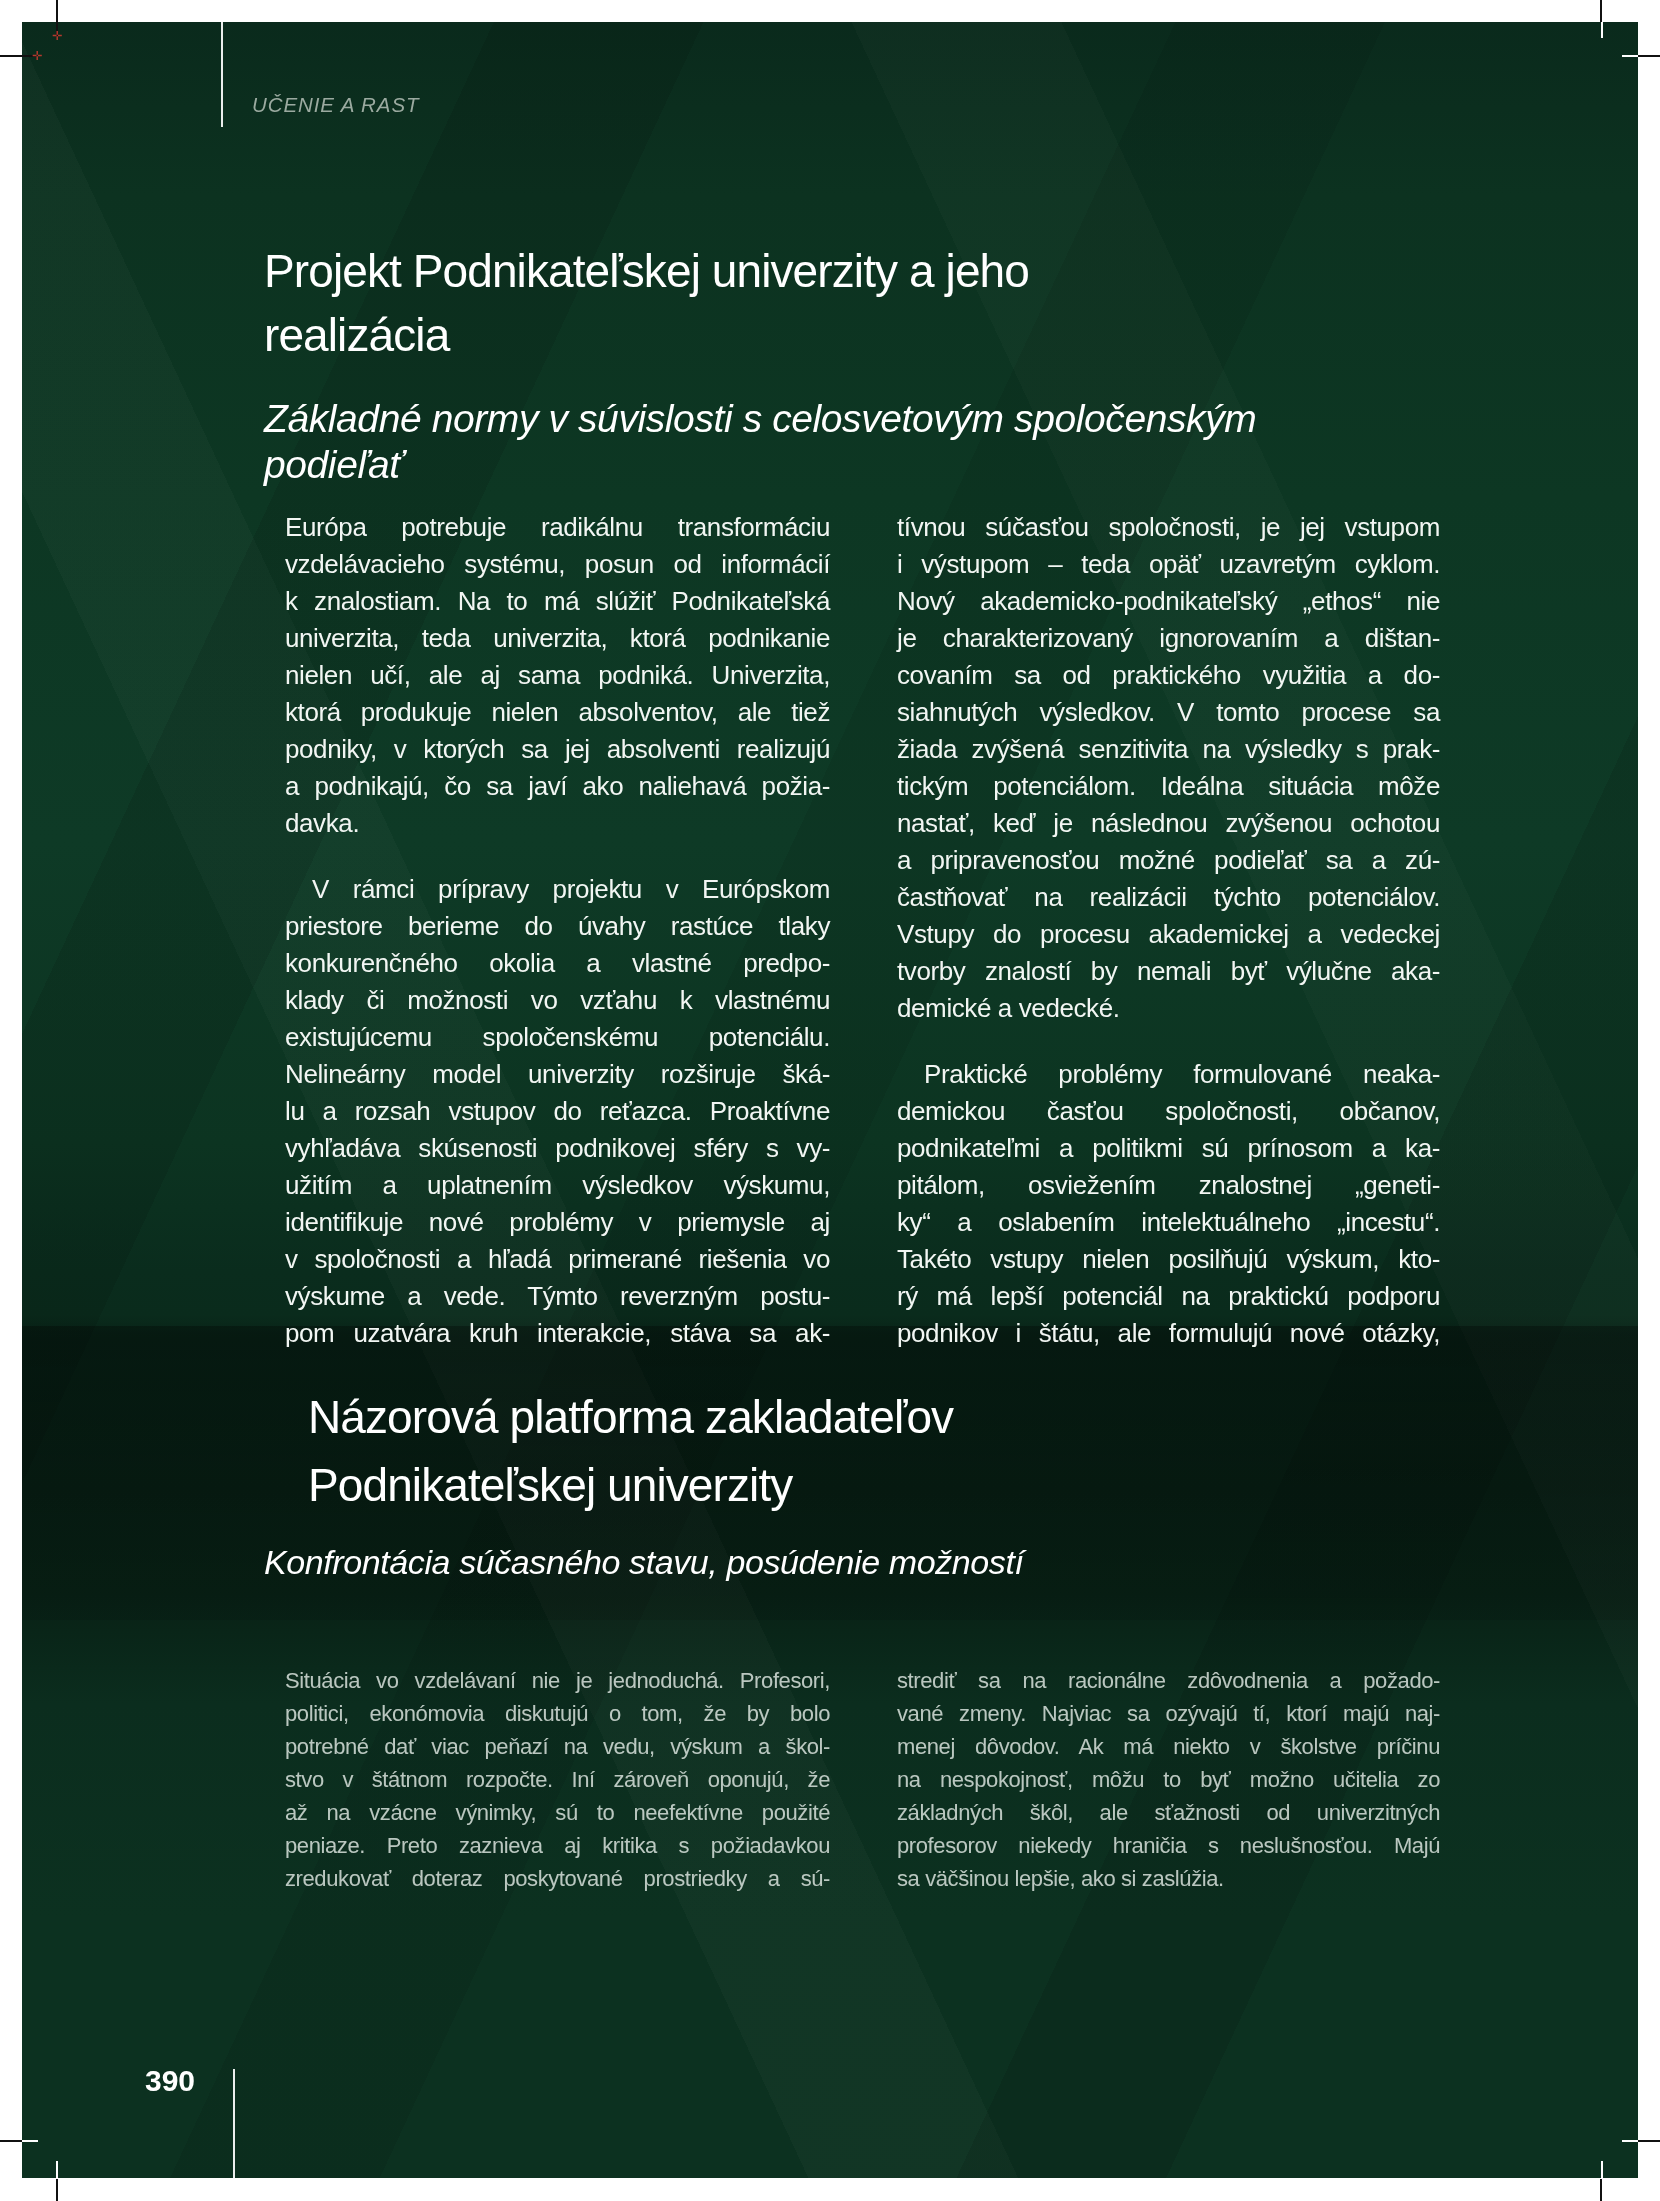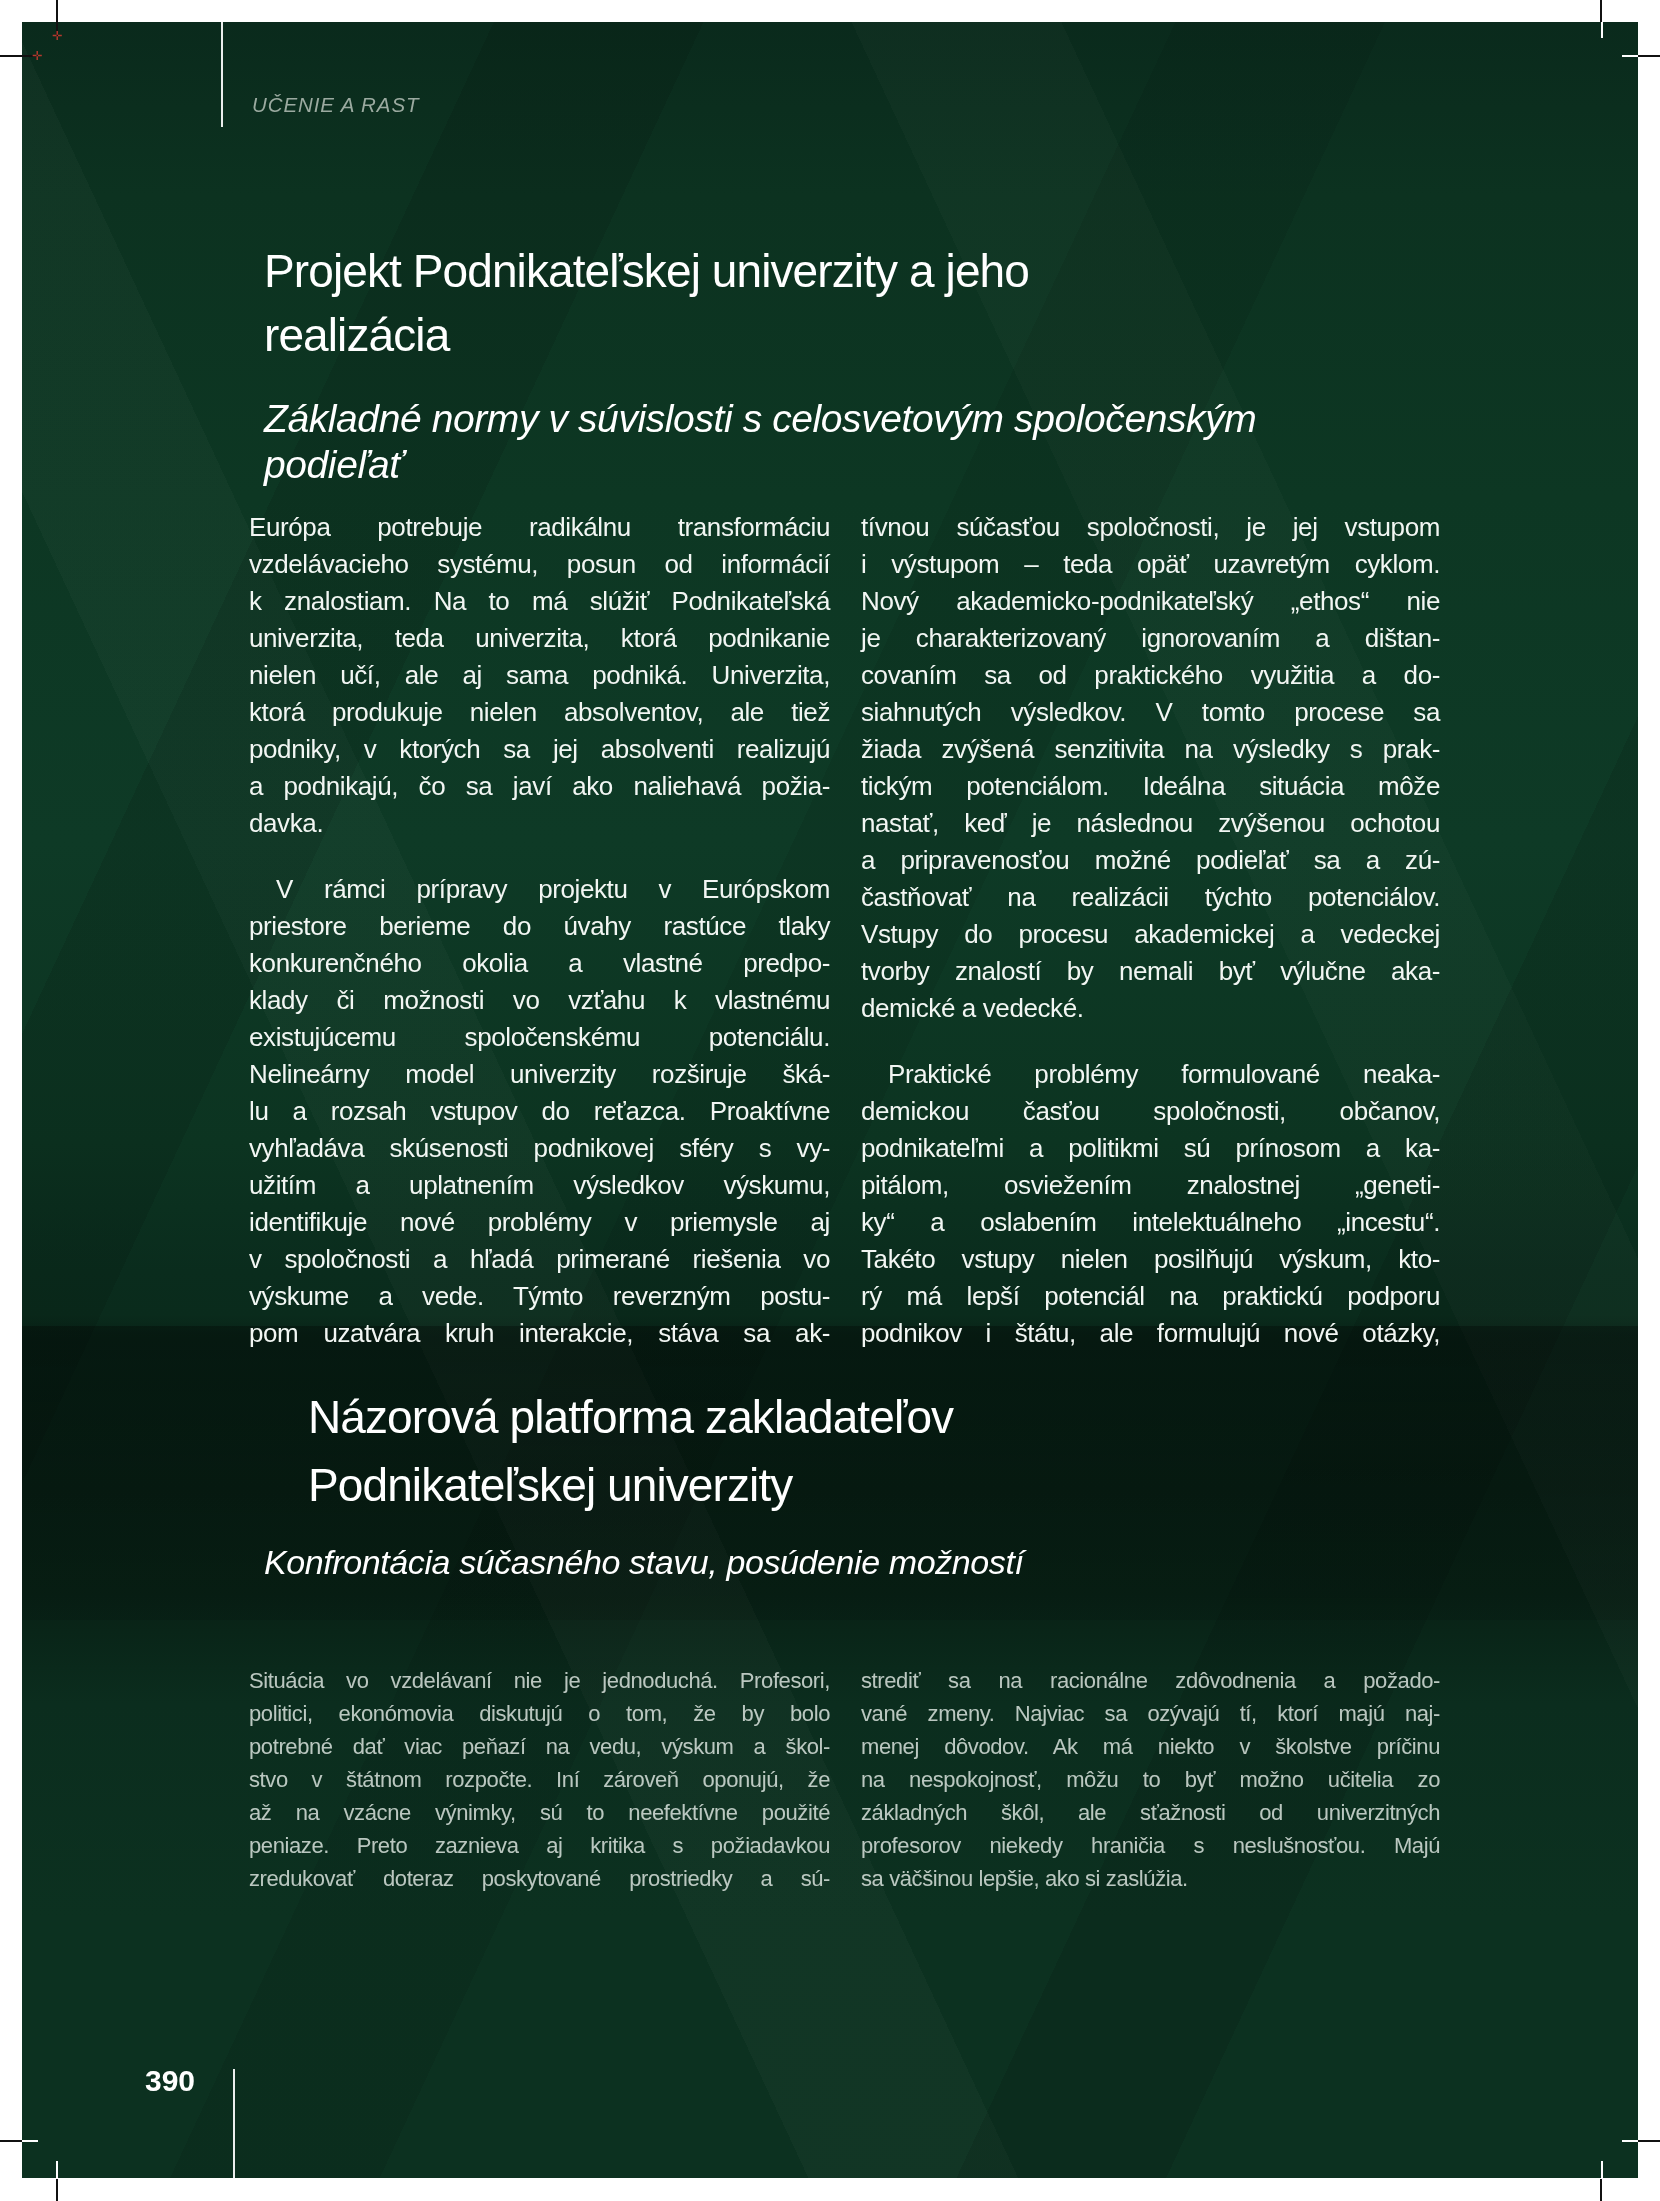--- a/index.html
+++ b/index.html
@@ -39,21 +39,21 @@
   .sub2 .tline{font-size:34px;line-height:43px;}
 
   .col{position:absolute;color:#f2f6f3;}
   .colA{left:227px;top:487px;width:581px;font-size:26px;line-height:37px;letter-spacing:-0.4px;}
   .colB{left:839px;top:487px;width:579px;font-size:26px;line-height:37px;letter-spacing:-0.4px;}
   .colC{left:227px;top:1642px;width:581px;font-size:22px;line-height:33px;letter-spacing:-0.4px;color:rgba(230,238,233,0.80);}
   .colD{left:839px;top:1642px;width:579px;font-size:22px;line-height:33px;letter-spacing:-0.4px;color:rgba(230,238,233,0.80);}
 
   .para{margin:0;}
   .para + .para{margin-top:28.5px;}
-  .line{text-align:justify;text-align-last:justify;white-space:nowrap;}
+  .line{text-align:justify;text-align-last:justify;white-space:nowrap;margin-left:36px;}
   .para.ragged .line:last-child{text-align-last:left;}
   .para.indent .line:first-child{text-indent:27px;}
 
   .pagenum{position:absolute;left:123px;top:2042px;font-size:30px;font-weight:bold;color:#ffffff;}
 
   
   .mark{position:absolute;}
   .mk-black{background:#111111;}
   .mk-white{background:#ffffff;}
   .mk-red{position:absolute;color:#b23a2e;font-size:12.5px;line-height:9px;}

